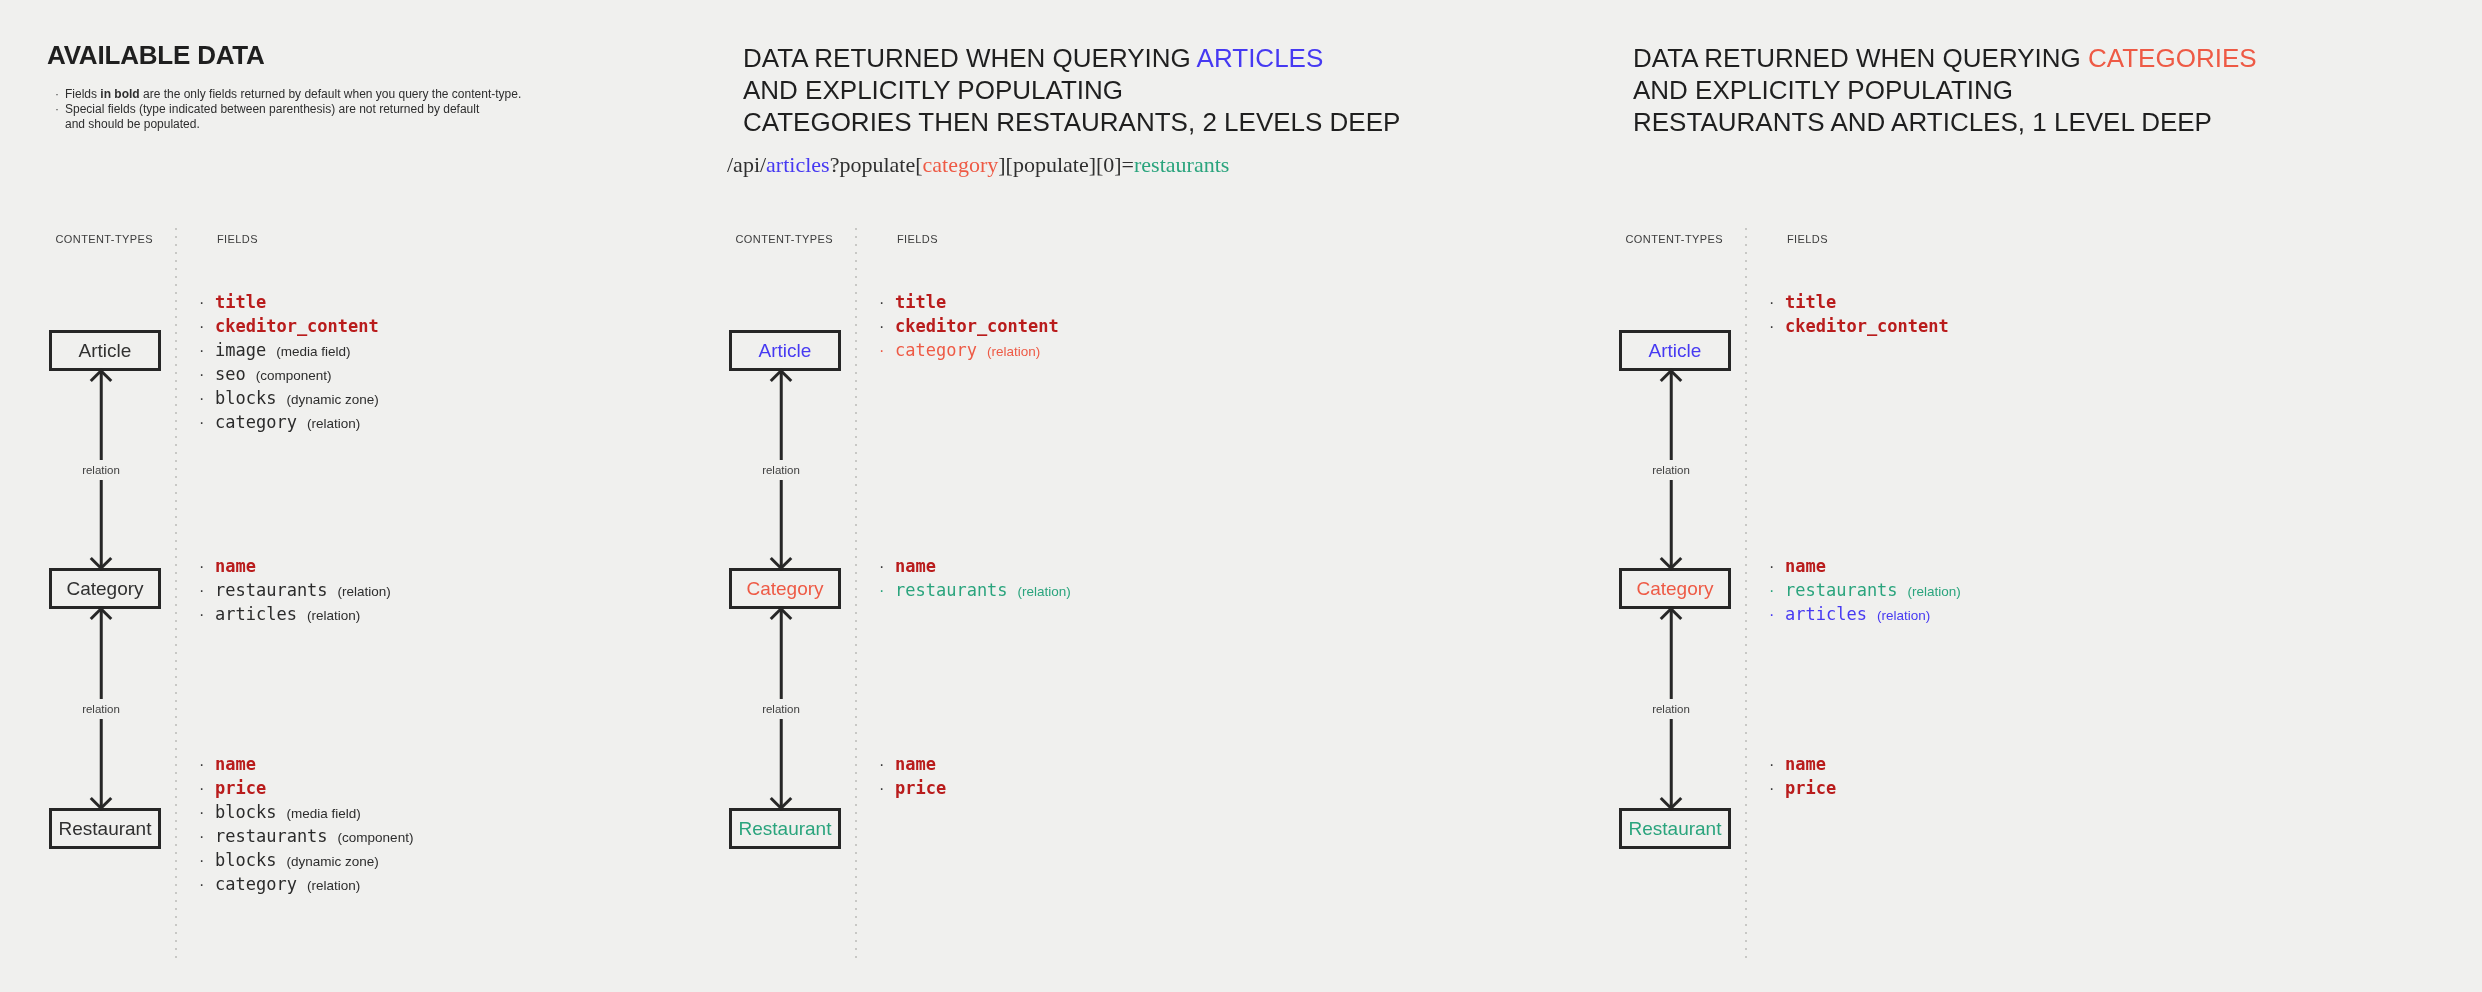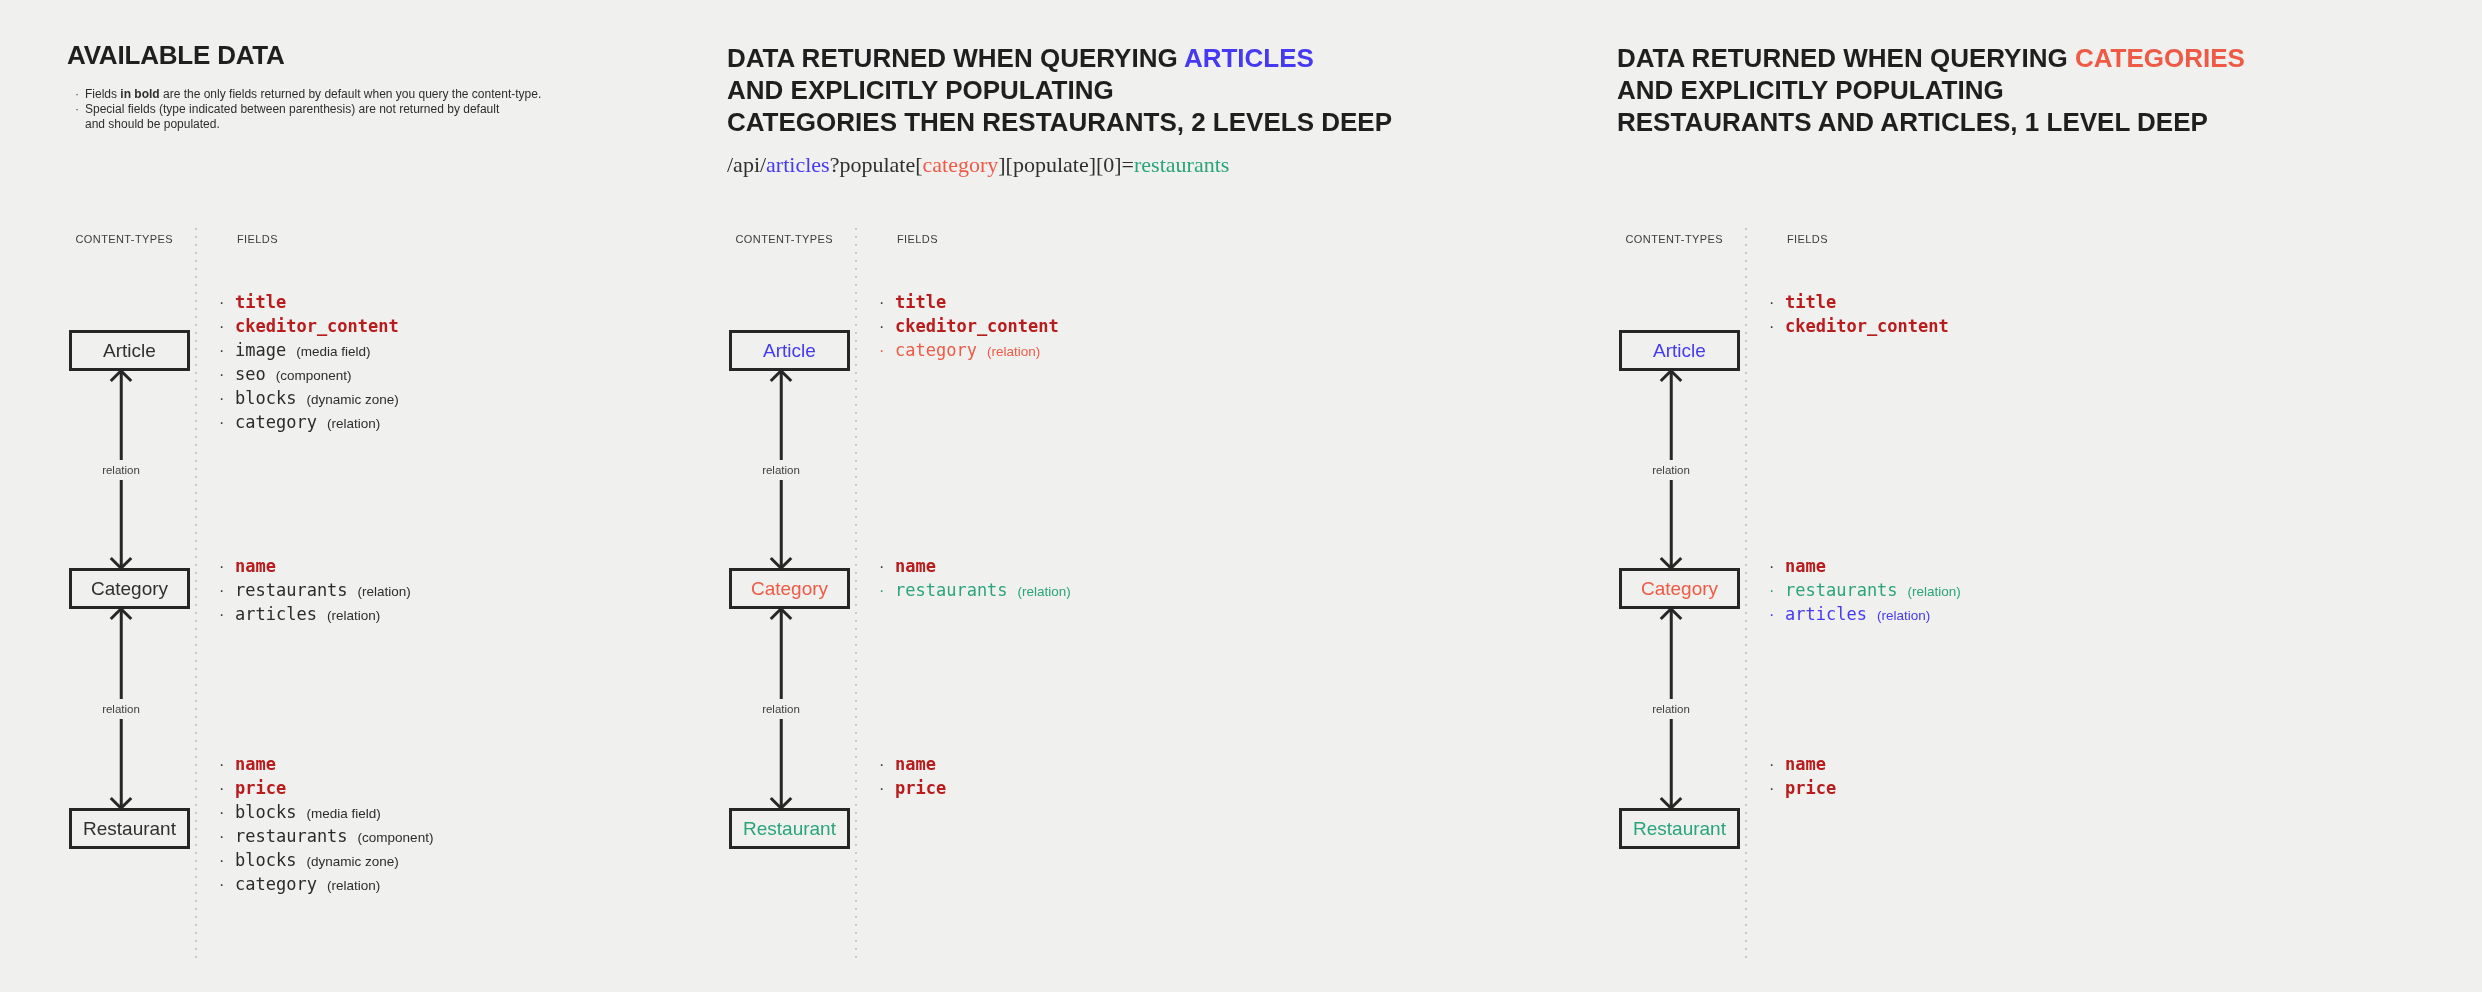--- a/index.html
+++ b/index.html
@@ -10,45 +10,45 @@
   *{margin:0;padding:0;box-sizing:border-box}
   html,body{width:2482px;height:992px}
   body{
     background:var(--bg);
     font-family:"Liberation Sans", sans-serif;
     color:var(--ink);
     position:relative;
     overflow:hidden;
   }
   .col{position:absolute;top:0;height:992px}
-  #col1{left:67px;width:650px}
+  #col1{left:47px;width:650px}
   #col2{left:727px;width:860px}
   #col3{left:1617px;width:860px}
 
   
   .h1{position:absolute;top:40px;left:0;font-size:26px;font-weight:700;letter-spacing:-0.2px;color:var(--ink)}
   .notes{position:absolute;top:87px;left:8px;list-style:none;font-size:12px;line-height:15px;color:#2e2e2e}
   .notes li{display:flex}
   .notes .ndot{width:10px;color:#444}
-  .title3{position:absolute;top:42px;left:0;font-size:26px;line-height:32px;font-weight:700;color:var(--ink)}
+  .title3{position:absolute;top:42px;left:16px;font-size:26px;line-height:32px;font-weight:400;color:var(--ink)}
   .hl-blue{color:var(--blue)}
   .hl-red{color:var(--red)}
   .url{position:absolute;top:152px;left:0;font-family:Liberation Serif, serif;font-size:22px;white-space:nowrap;color:#2f2f2f}
   .url .c-blue{color:var(--blue)}
   .url .c-red{color:var(--red)}
   .url .c-teal{color:var(--teal)}
 
   
   .ct-label{position:absolute;top:233px;left:2px;width:104px;text-align:right;font-size:11px;letter-spacing:.4px;color:var(--muted);white-space:nowrap}
   .f-label{position:absolute;top:233px;left:170px;font-size:11px;letter-spacing:.4px;color:var(--muted)}
   .vdots{position:absolute;left:128px;top:228px;height:730px;width:2px;
     background:repeating-linear-gradient(to bottom,var(--divider) 0 2px,transparent 2px 8px)}
 
   
-  .box{position:absolute;left:2px;width:121px;height:41px;border:3px solid var(--line);
+  .box{position:absolute;left:2px;width:112px;height:41px;border:3px solid var(--line);
     display:flex;align-items:center;justify-content:center;font-size:19px;color:#303030;background:transparent;white-space:nowrap}
   .box.at{top:330px}.box.ct{top:568px}.box.rt{top:808px}
   .box.c-blue{color:var(--blue)} .box.c-red{color:var(--red)} .box.c-teal{color:var(--teal)}
 
   
   .arrow{position:absolute;left:38px;width:32px}
   .arrow.a1{top:371px;height:197px}
   .arrow.a2{top:609px;height:199px}
   .arrow .line{position:absolute;left:50%;transform:translateX(-50%);top:2px;bottom:2px;width:2.5px;background:var(--line)}
   .chev{position:absolute;left:50%;width:16px;height:16px;border:0 solid var(--line)}

